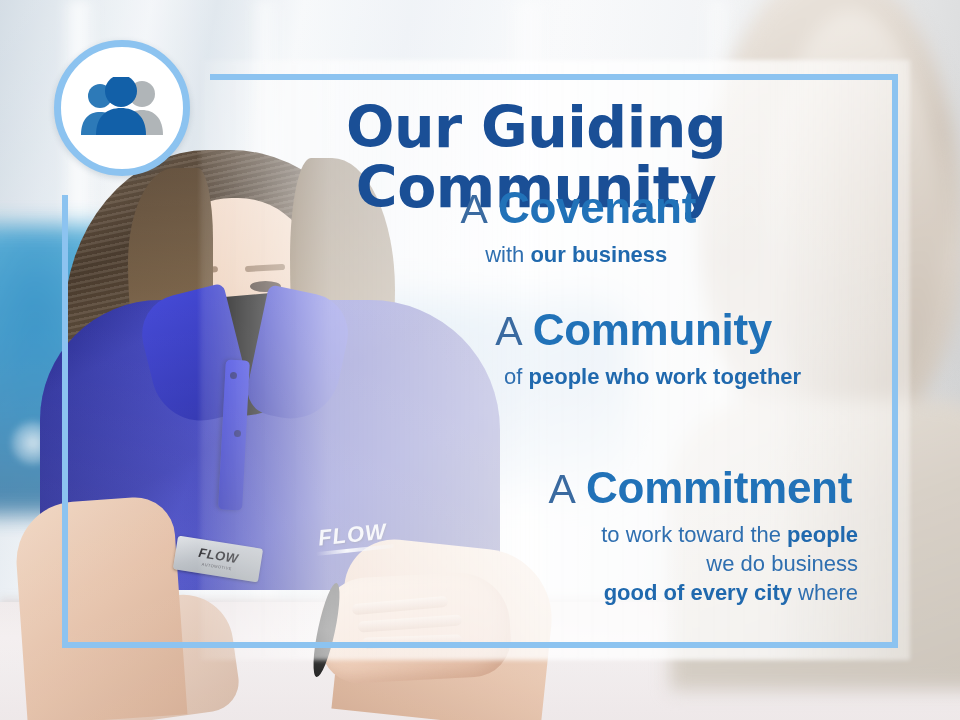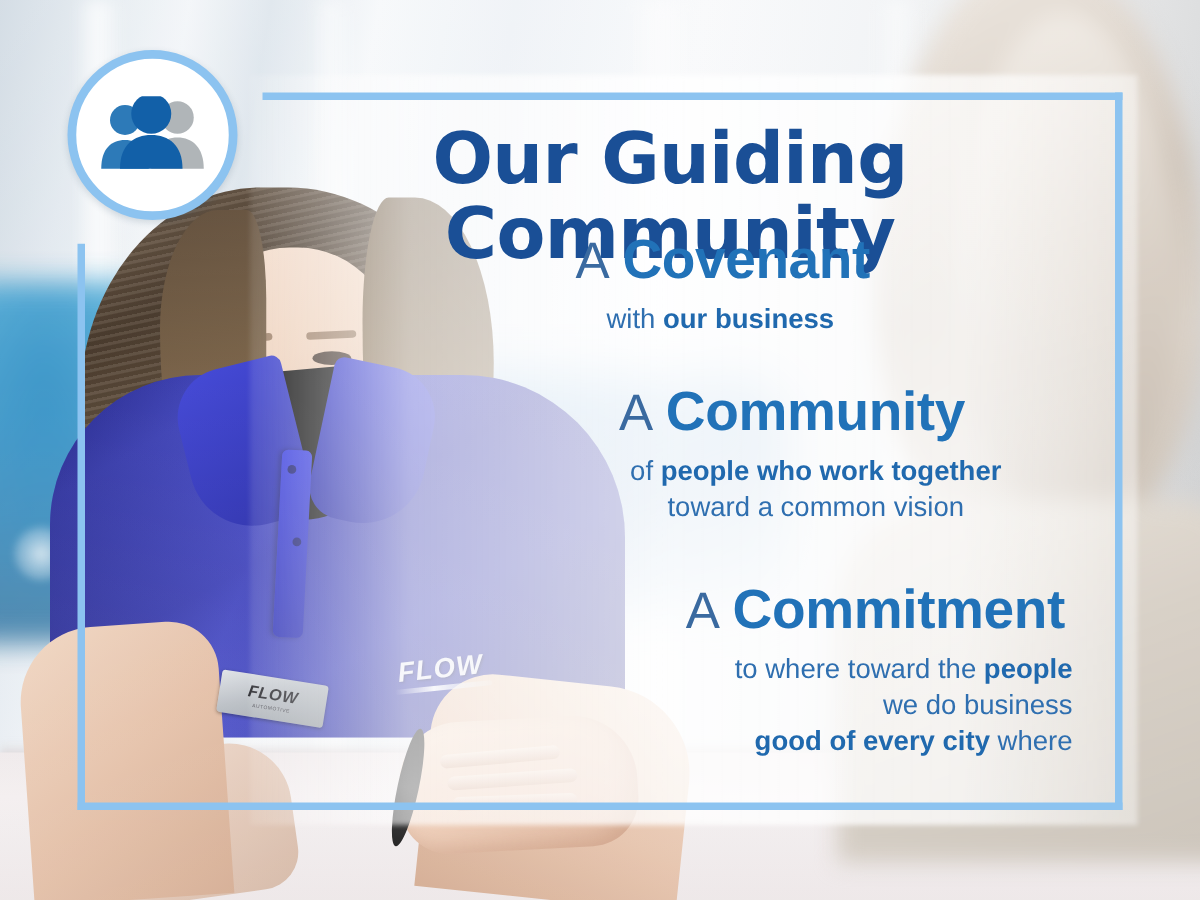--- a/index.html
+++ b/index.html
@@ -436,29 +436,28 @@
         <span><span>with </span><b>our business</b></span>
       </div>
     </div>
 
     <div class="principle pr2">
       <div class="p-head">
         <span class="lead">A </span><span class="word">Community</span>
       </div>
       <div class="p-sub">
         <div><span>of </span><b>people who work together</b></div>
-        <div>toward a common vision</div>
       </div>
     </div>
 
     <div class="principle pr3">
       <div class="p-head">
         <span class="lead">A </span><span class="word">Commitment</span>
       </div>
       <div class="p-sub">
-        <div><span>to where toward the </span><b>people</b></div>
+        <div><span>to work toward the </span><b>people</b></div>
         <div>we do business</div>
         <div><b>good of every city</b><span> where</span></div>
       </div>
     </div>
 
   </div>
 </div>
 
 </body></html>

